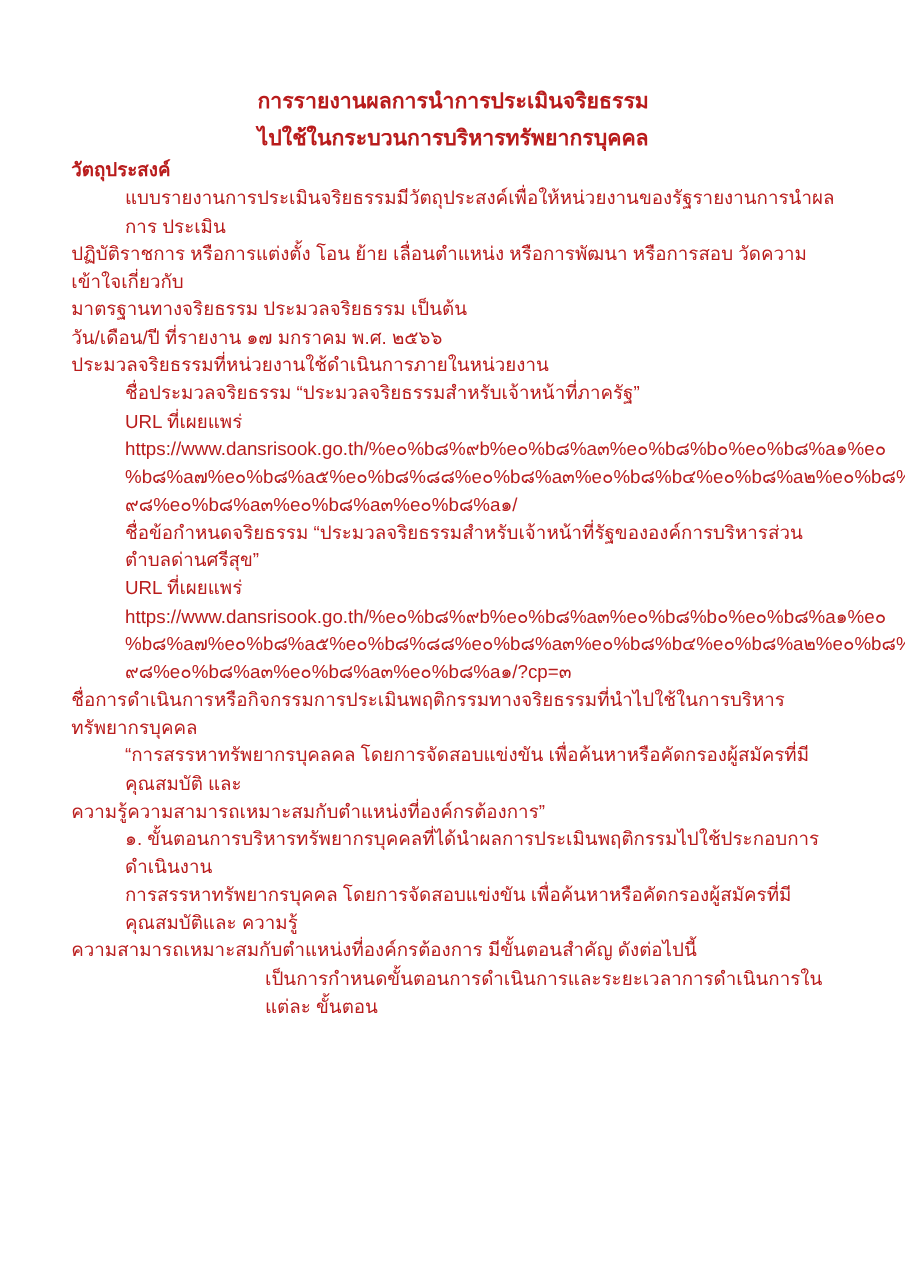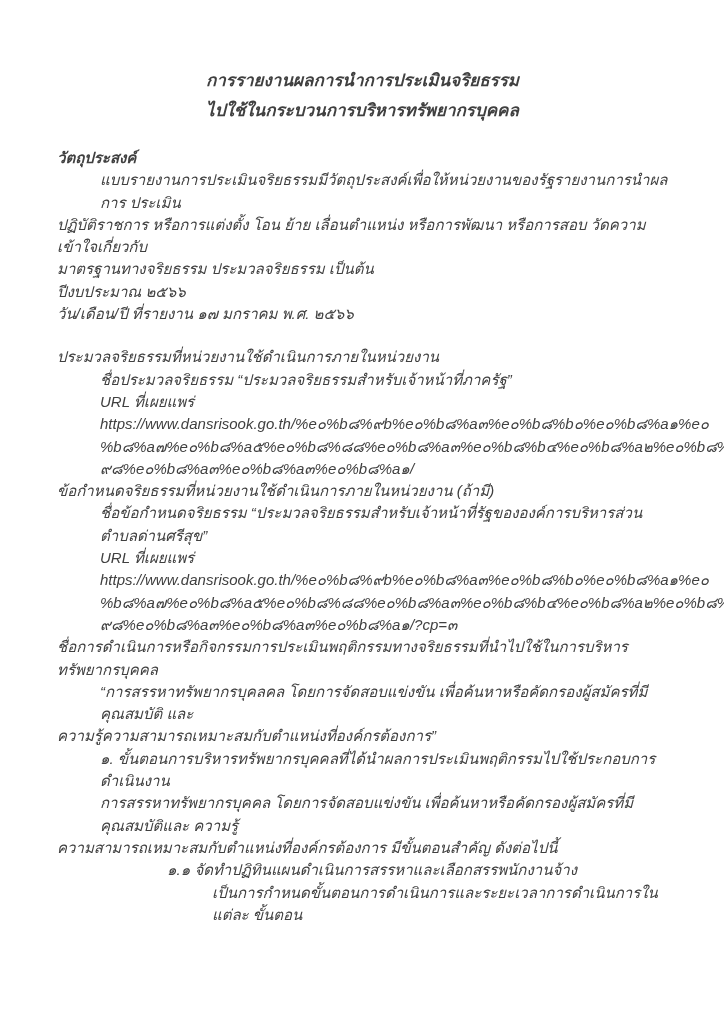--- a/index.html
+++ b/index.html
@@ -16,62 +16,58 @@
     background: #ffffff;
     box-sizing: border-box;
     padding: 66px 56px 0 57px;
     overflow: hidden;
     color: #1b1b1b;
   }
   .line {
     font-size: 15px;
     line-height: 22.3px;
     white-space: pre-wrap;
-    color: #404040;
-    font-style: italic;
+    color: #b91c1c;
   }
   .title {
     font-size: 17px;
     line-height: 30px;
     font-weight: bold;
     text-align: center;
   }
   .bold { font-weight: bold; }
   .ind1 { padding-left: 43px; }
   .ind2 { padding-left: 110px; }
   .ind3 { padding-left: 155px; }
-  .gap  { margin-top: 21px; }
+  .gap  { }
 </style>
 </head>
 <body>
 
 <div class="page">
   <div id="doc-body">
       <div class="line title">การรายงานผลการนำการประเมินจริยธรรม</div>
       <div class="line title">ไปใช้ในกระบวนการบริหารทรัพยากรบุคคล</div>
       <div class="line bold gap">วัตถุประสงค์</div>
       <div class="line ind1">แบบรายงานการประเมินจริยธรรมมีวัตถุประสงค์เพื่อให้หน่วยงานของรัฐรายงานการนำผลการ ประเมิน</div>
       <div class="line">ปฏิบัติราชการ หรือการแต่งตั้ง โอน ย้าย เลื่อนตำแหน่ง หรือการพัฒนา หรือการสอบ วัดความเข้าใจเกี่ยวกับ</div>
       <div class="line">มาตรฐานทางจริยธรรม ประมวลจริยธรรม เป็นต้น</div>
-      <div class="line">ปีงบประมาณ ๒๕๖๖</div>
       <div class="line">วัน/เดือน/ปี ที่รายงาน ๑๗ มกราคม พ.ศ. ๒๕๖๖</div>
       <div class="line gap">ประมวลจริยธรรมที่หน่วยงานใช้ดำเนินการภายในหน่วยงาน</div>
       <div class="line ind1">ชื่อประมวลจริยธรรม “ประมวลจริยธรรมสำหรับเจ้าหน้าที่ภาครัฐ”</div>
       <div class="line ind1">URL ที่เผยแพร่</div>
       <div class="line ind1">https://www.dansrisook.go.th/%e๐%b๘%๙b%e๐%b๘%a๓%e๐%b๘%b๐%e๐%b๘%a๑%e๐</div>
       <div class="line ind1">%b๘%a๗%e๐%b๘%a๕%e๐%b๘%๘๘%e๐%b๘%a๓%e๐%b๘%b๔%e๐%b๘%a๒%e๐%b๘%</div>
       <div class="line ind1">๙๘%e๐%b๘%a๓%e๐%b๘%a๓%e๐%b๘%a๑/</div>
-      <div class="line">ข้อกำหนดจริยธรรมที่หน่วยงานใช้ดำเนินการภายในหน่วยงาน (ถ้ามี)</div>
       <div class="line ind1">ชื่อข้อกำหนดจริยธรรม “ประมวลจริยธรรมสำหรับเจ้าหน้าที่รัฐขององค์การบริหารส่วนตำบลด่านศรีสุข”</div>
       <div class="line ind1">URL ที่เผยแพร่</div>
       <div class="line ind1">https://www.dansrisook.go.th/%e๐%b๘%๙b%e๐%b๘%a๓%e๐%b๘%b๐%e๐%b๘%a๑%e๐</div>
       <div class="line ind1">%b๘%a๗%e๐%b๘%a๕%e๐%b๘%๘๘%e๐%b๘%a๓%e๐%b๘%b๔%e๐%b๘%a๒%e๐%b๘%</div>
       <div class="line ind1">๙๘%e๐%b๘%a๓%e๐%b๘%a๓%e๐%b๘%a๑/?cp=๓</div>
       <div class="line">ชื่อการดำเนินการหรือกิจกรรมการประเมินพฤติกรรมทางจริยธรรมที่นำไปใช้ในการบริหารทรัพยากรบุคคล</div>
       <div class="line ind1">“การสรรหาทรัพยากรบุคลคล โดยการจัดสอบแข่งขัน เพื่อค้นหาหรือคัดกรองผู้สมัครที่มีคุณสมบัติ และ</div>
       <div class="line">ความรู้ความสามารถเหมาะสมกับตำแหน่งที่องค์กรต้องการ”</div>
       <div class="line ind1">๑. ขั้นตอนการบริหารทรัพยากรบุคคลที่ได้นำผลการประเมินพฤติกรรมไปใช้ประกอบการดำเนินงาน</div>
       <div class="line ind1">การสรรหาทรัพยากรบุคคล โดยการจัดสอบแข่งขัน เพื่อค้นหาหรือคัดกรองผู้สมัครที่มีคุณสมบัติและ ความรู้</div>
       <div class="line">ความสามารถเหมาะสมกับตำแหน่งที่องค์กรต้องการ มีขั้นตอนสำคัญ ดังต่อไปนี้</div>
-      <div class="line ind2">๑.๑ จัดทำปฏิทินแผนดำเนินการสรรหาและเลือกสรรพนักงานจ้าง</div>
       <div class="line ind3">เป็นการกำหนดขั้นตอนการดำเนินการและระยะเวลาการดำเนินการในแต่ละ ขั้นตอน</div>
     </div>
 </div>
 
 </body></html>

